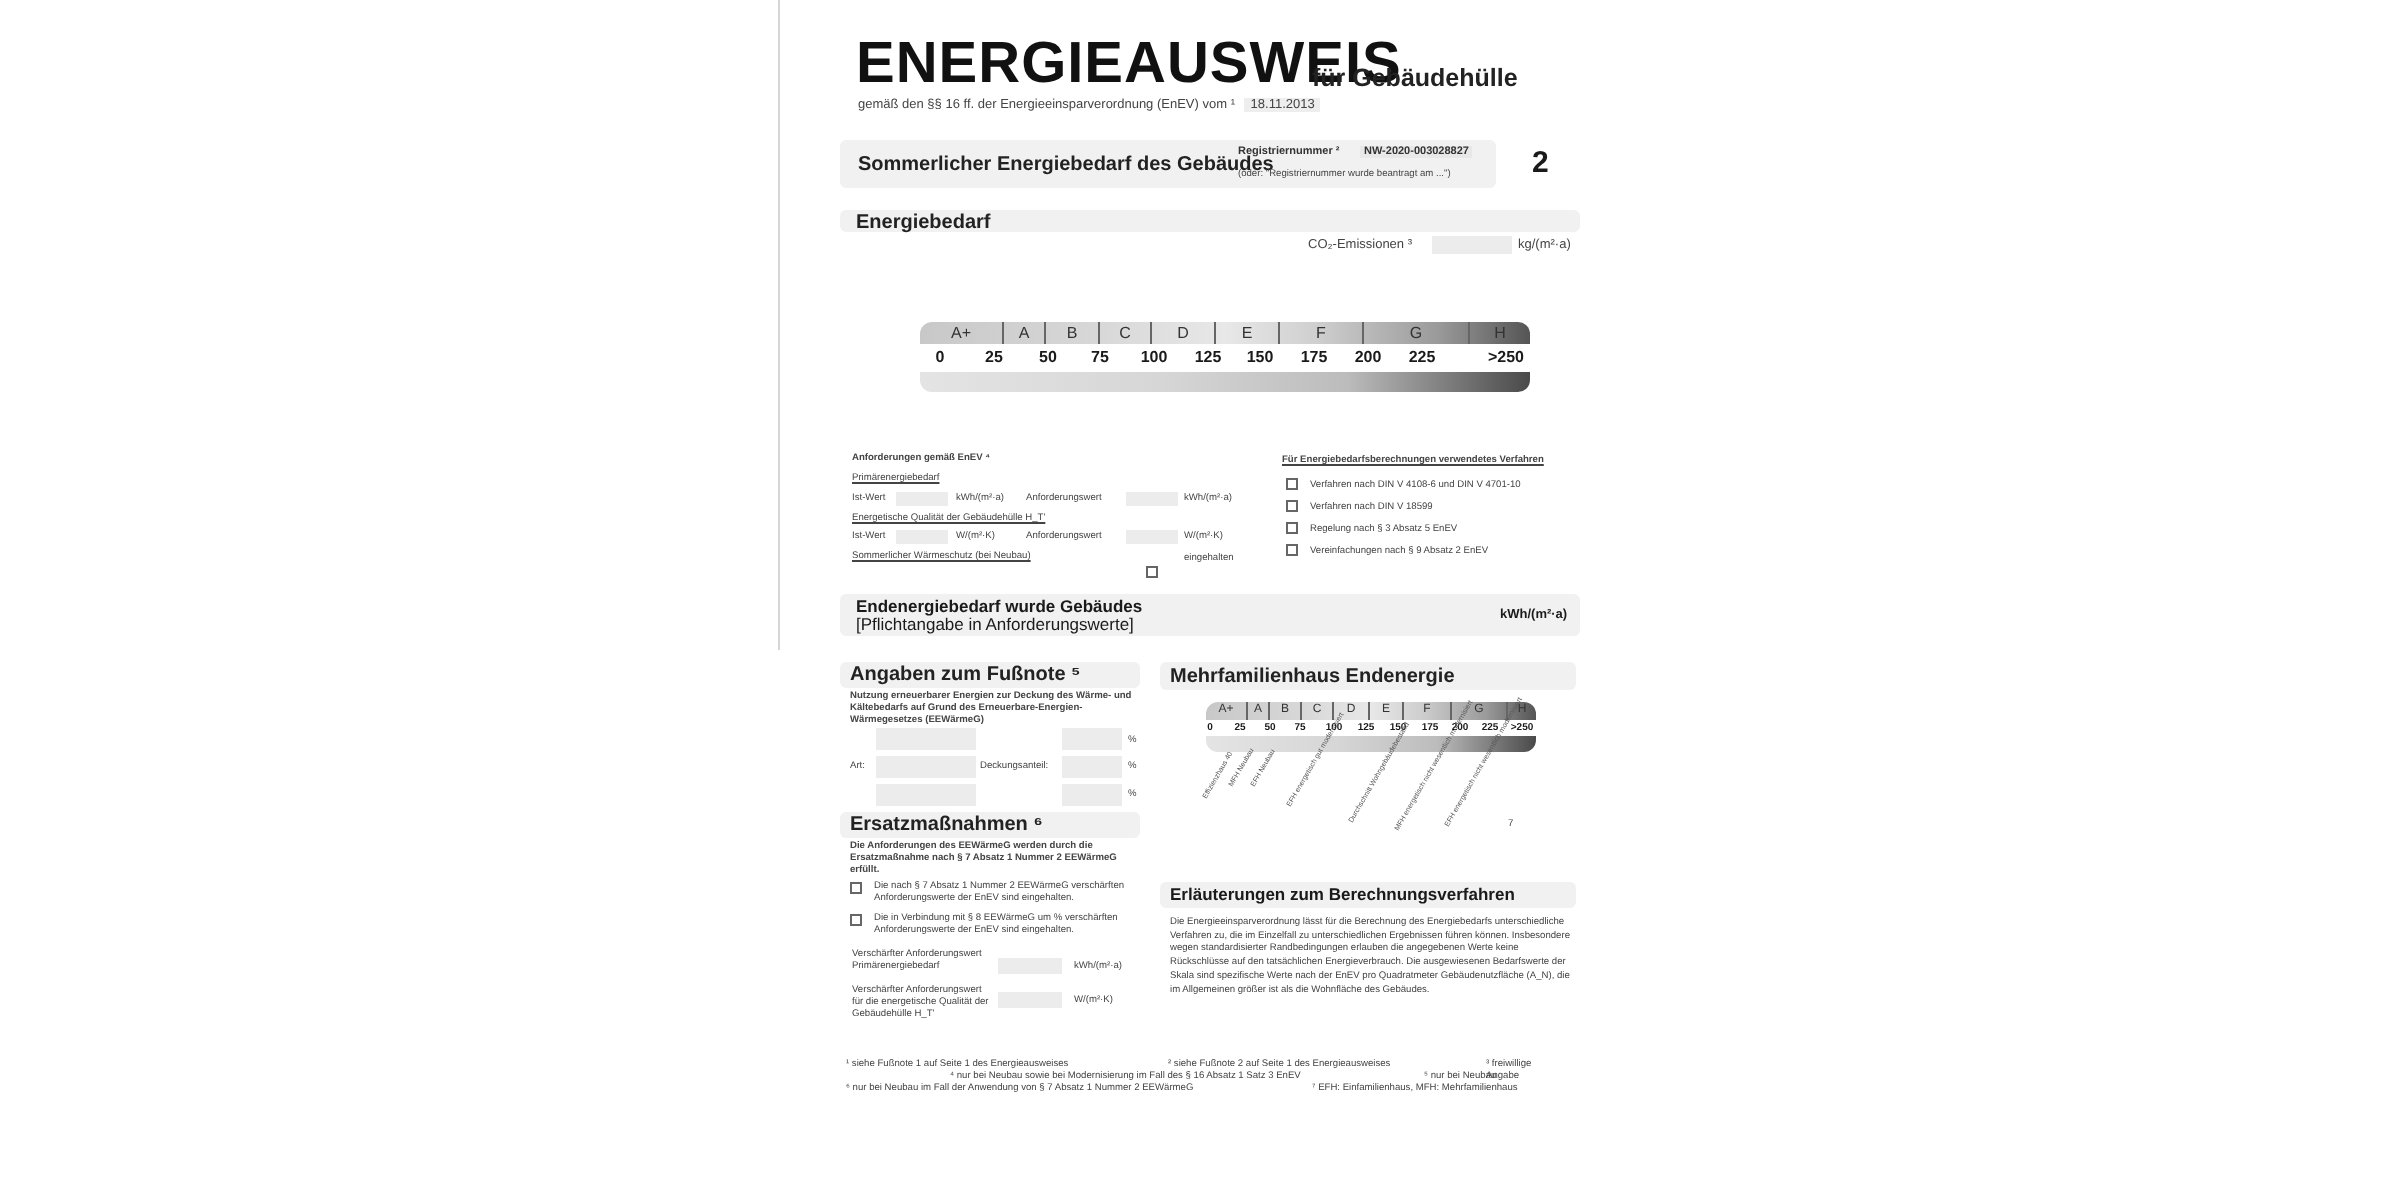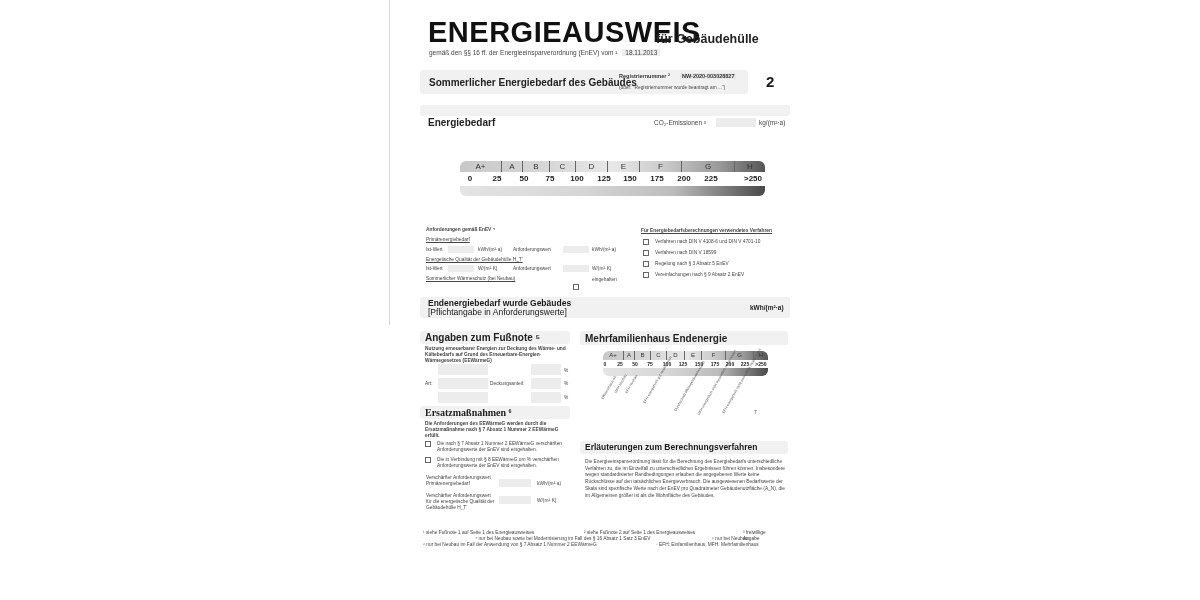--- a/index.html
+++ b/index.html
@@ -50,21 +50,21 @@
 </div>
 
 <div class="abs greybar hdrbar"></div>
 <div class="abs hdrtitle">Sommerlicher Energiebedarf des Gebäudes</div>
 <div class="abs reglabel">Registriernummer ²</div>
 <div class="abs regval">NW-2020-003028827</div>
 <div class="abs regnote">(oder: "Registriernummer wurde beantragt am ...")</div>
 <div class="abs pagenum">2</div>
 
 <div class="abs greybar secbar" style="left:420px;top:105px;width:370px;"></div>
-<div class="abs sectitle" style="left:428px;top:117px;">Energiebedarf</div>
+<div class="abs sectitle" style="left:428px;top:106px;">Energiebedarf</div>
 <div class="abs small" style="left:654px;top:119px;">CO₂-Emissionen ³</div>
 <div class="abs field" style="left:716px;top:118px;width:40px;height:9px;"></div>
 <div class="abs small" style="left:759px;top:119px;">kg/(m²·a)</div>
 
 <div class="scale" style="left:460px;top:161px;width:305px;height:36px;">
   <div class="scale-top" style="width:305px;">
     <div class="cls" style="width:42px">A+</div>
     <div class="cls" style="width:21px">A</div>
     <div class="cls" style="width:27px">B</div>
     <div class="cls" style="width:26px">C</div>
@@ -129,21 +129,21 @@
 <div class="abs tiny" style="left:425px;top:381px;">Art:</div>
 <div class="abs tiny" style="left:490px;top:381px;">Deckungsanteil:</div>
 <div class="abs field" style="left:531px;top:364px;width:30px;height:11px;"></div>
 <div class="abs field" style="left:531px;top:378px;width:30px;height:11px;"></div>
 <div class="abs field" style="left:531px;top:392px;width:30px;height:11px;"></div>
 <div class="abs tiny" style="left:564px;top:368px;">%</div>
 <div class="abs tiny" style="left:564px;top:381px;">%</div>
 <div class="abs tiny" style="left:564px;top:395px;">%</div>
 
 <div class="abs greybar" style="left:420px;top:406px;width:150px;height:13px;"></div>
-<div class="abs sectitle" style="left:425px;top:407px;font-family:Liberation Serif, serif;">Ersatzmaßnahmen ⁶</div>
+<div class="abs sectitle" style="left:425px;top:407px;">Ersatzmaßnahmen ⁶</div>
 <div class="abs tiny" style="left:425px;top:421px;width:140px;font-weight:bold;">Die Anforderungen des EEWärmeG werden durch die Ersatzmaßnahme nach § 7 Absatz 1 Nummer 2 EEWärmeG erfüllt.</div>
 <div class="abs tiny" style="left:425px;top:441px;width:140px;display:flex;">
     <span class="cb" style="flex:none;"></span>
     <span>Die nach § 7 Absatz 1 Nummer 2 EEWärmeG verschärften Anforderungswerte der EnEV sind eingehalten.</span>
   </div>
 <div class="abs tiny" style="left:425px;top:457px;width:140px;display:flex;">
     <span class="cb" style="flex:none;"></span>
     <span>Die in Verbindung mit § 8 EEWärmeG um        % verschärften Anforderungswerte der EnEV sind eingehalten.</span>
   </div>
 <div class="abs tiny" style="left:426px;top:475px;width:70px;">Verschärfter Anforderungswert Primärenergiebedarf</div>

